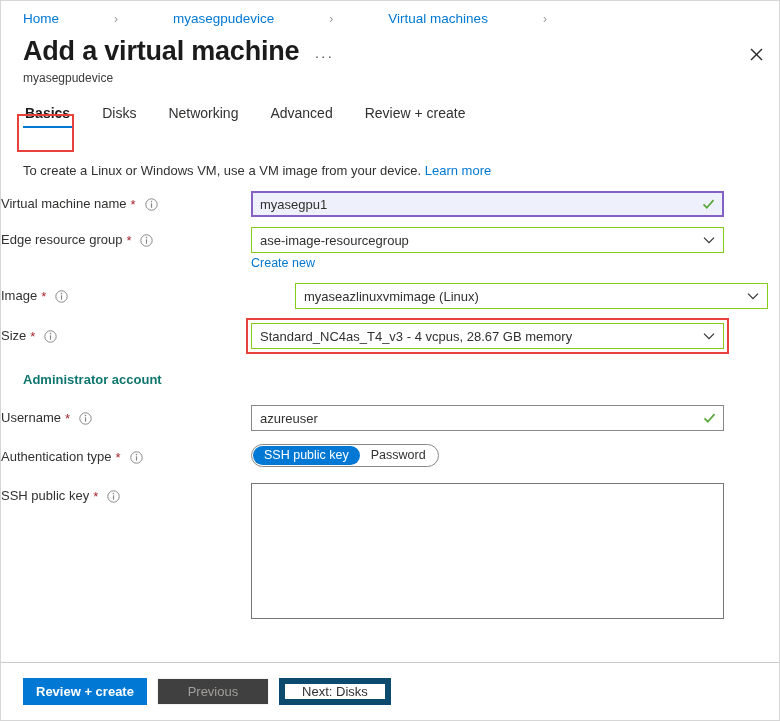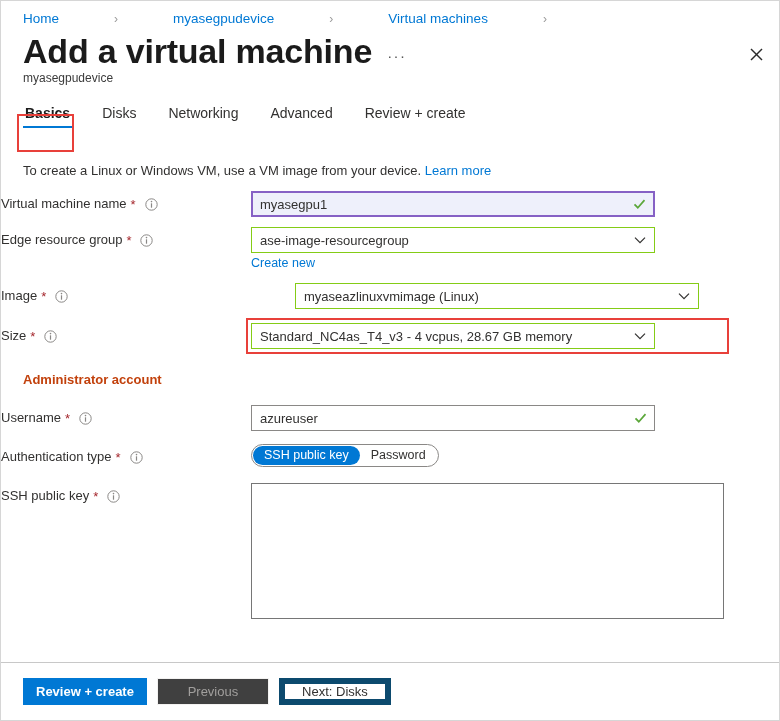--- a/index.html
+++ b/index.html
@@ -45,21 +45,21 @@
 
   
   .title-row {
     position: absolute;
     left: 22px;
     top: 33px;
     display: flex;
     align-items: center;
   }
   .page-title {
-    font-size: 34px;
+    font-size: 27px;
     font-weight: 600;
     color: #1b1b1b;
     letter-spacing: -0.2px;
     line-height: 34px;
     text-align: center;
   }
   .ellipsis-menu {
     margin-left: 15px;
     margin-top: 8px;
     color: #555;
@@ -177,29 +177,29 @@
     line-height: 1;
   }
   .info-icon {
     margin-left: 9px;
     display: inline-flex;
     align-items: center;
     cursor: pointer;
   }
   .field-control {
     position: relative;
-    width: 404px;
+    width: 473px;
     border-radius: 8px;
   }
 
   .section-head {
     padding-left: 22px;
     font-size: 13px;
     font-weight: 700;
-    color: #c2410c;
+    color: #0f766e;
     line-height: 18px;
   }
 
   
   .txt-input {
     position: relative;
     height: 26px;
     border: 1px solid #8a8886;
     background: #ffffff;
     display: flex;

